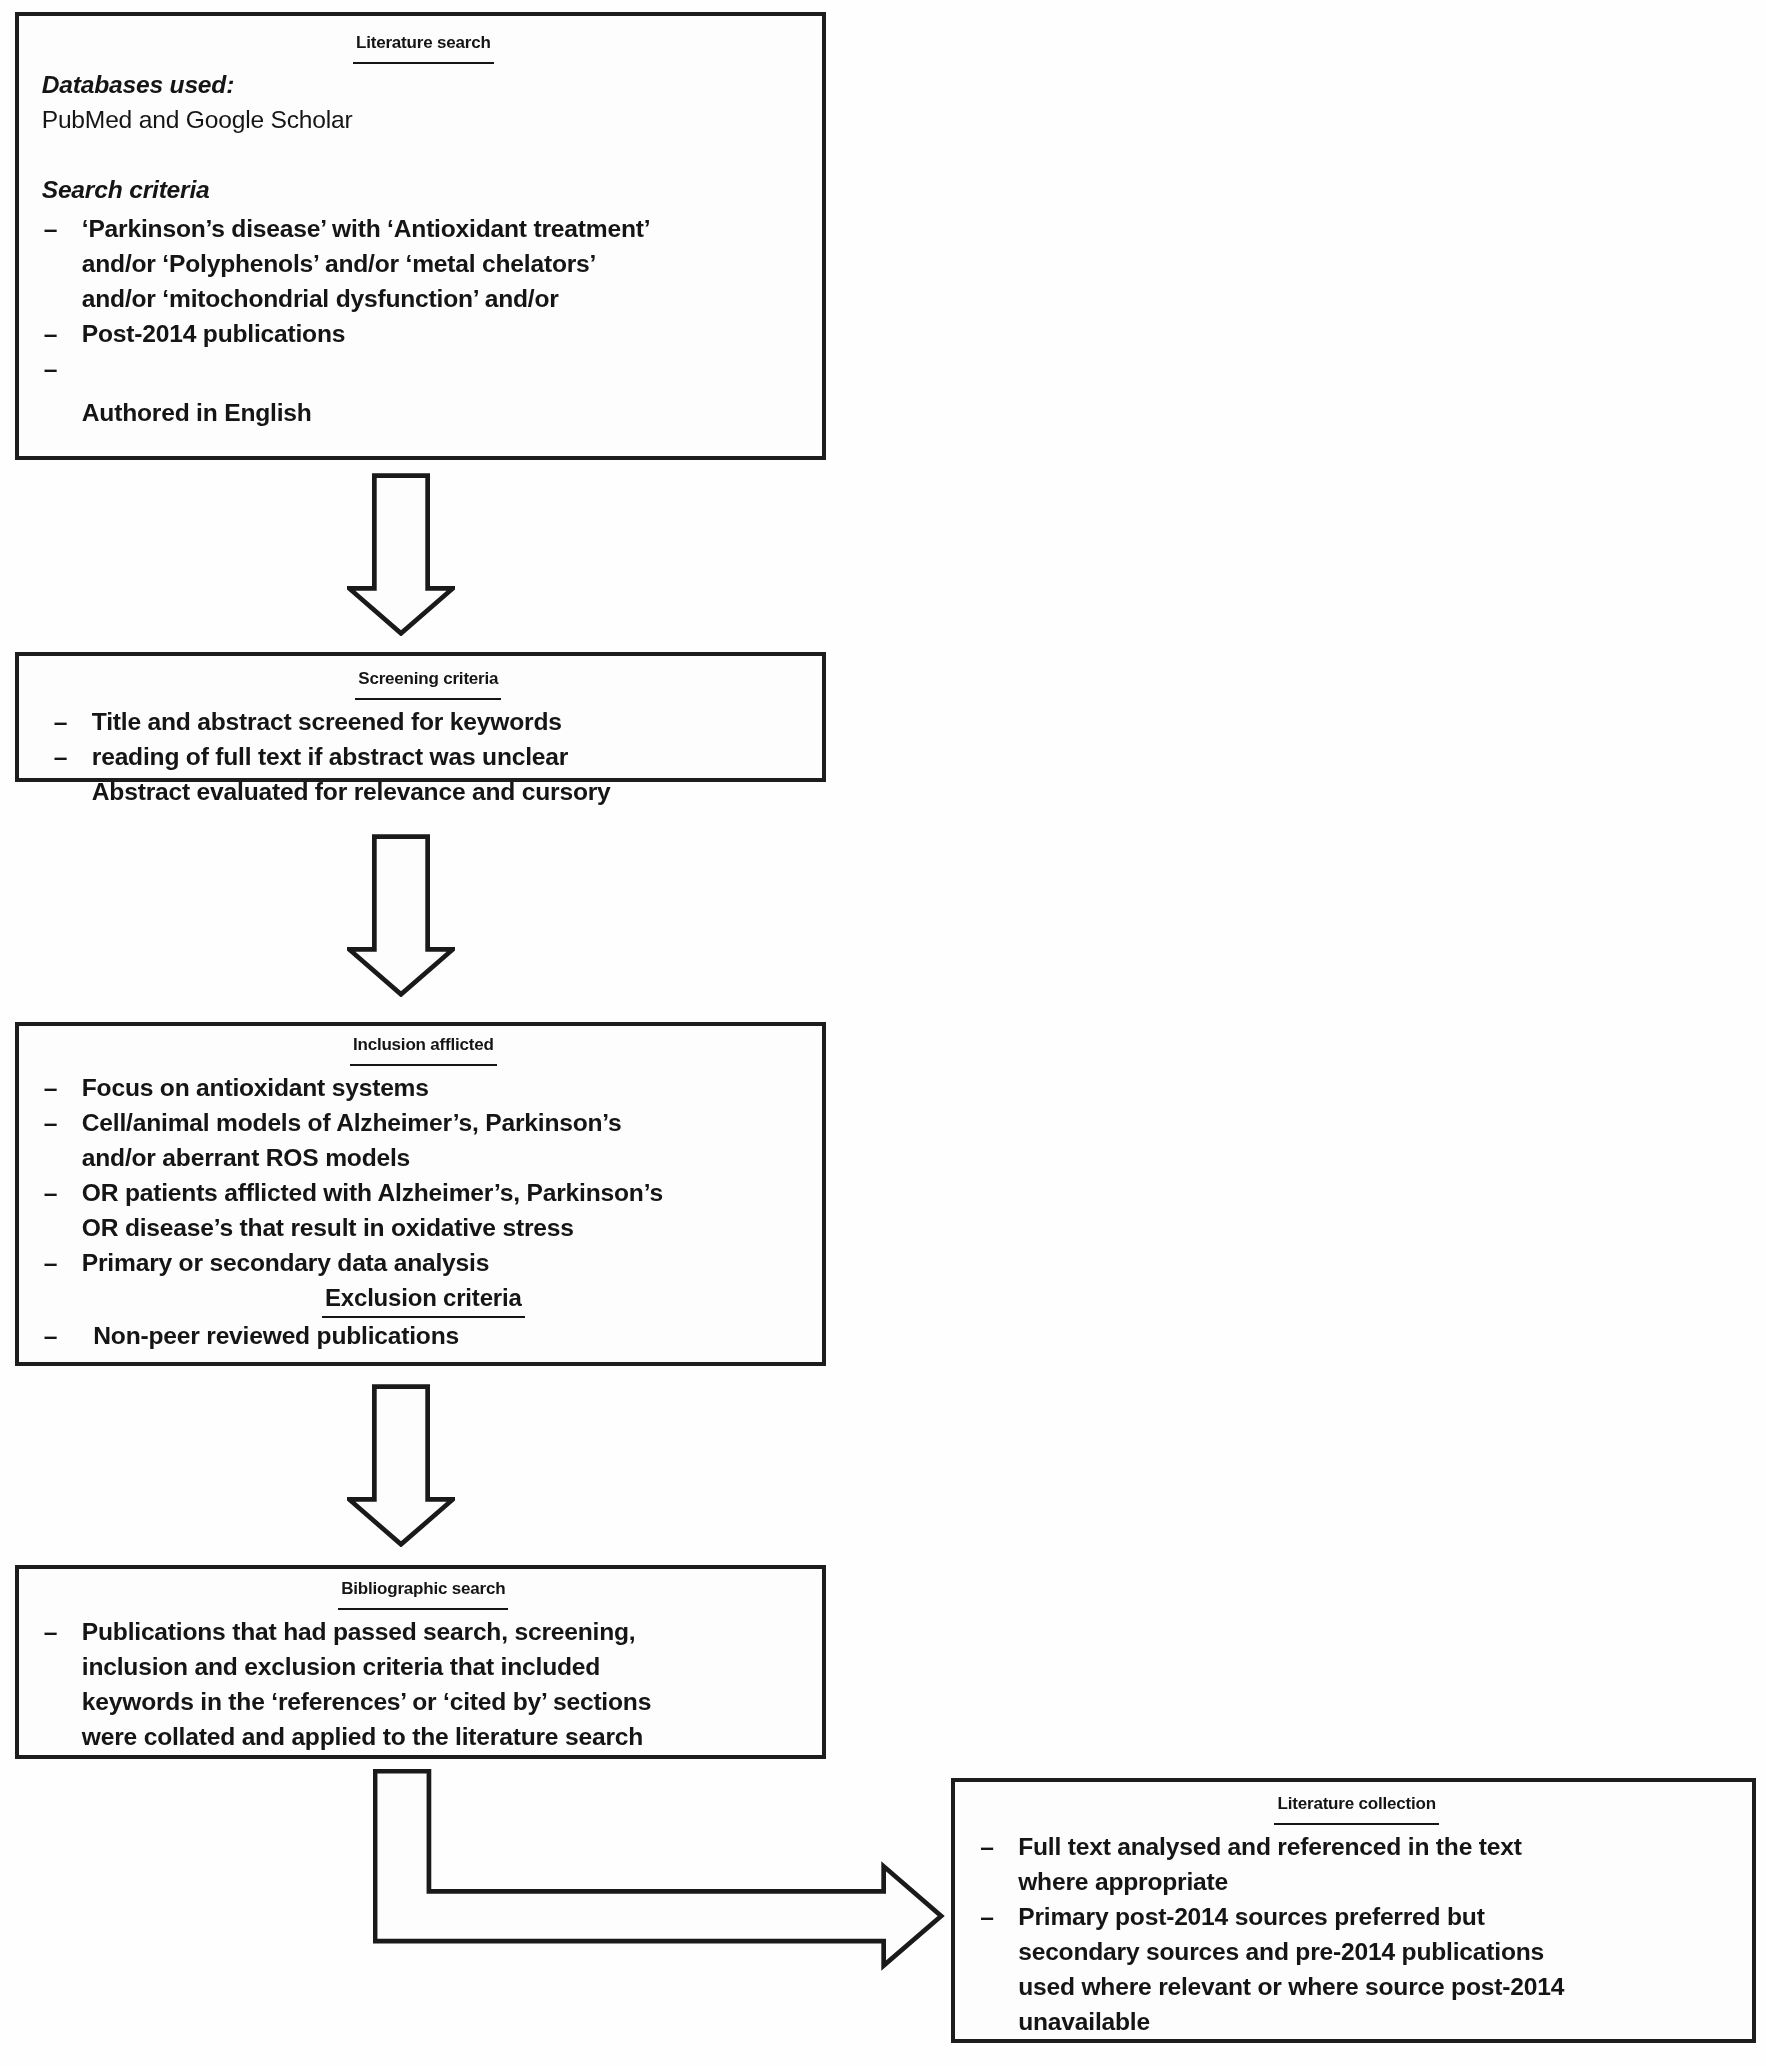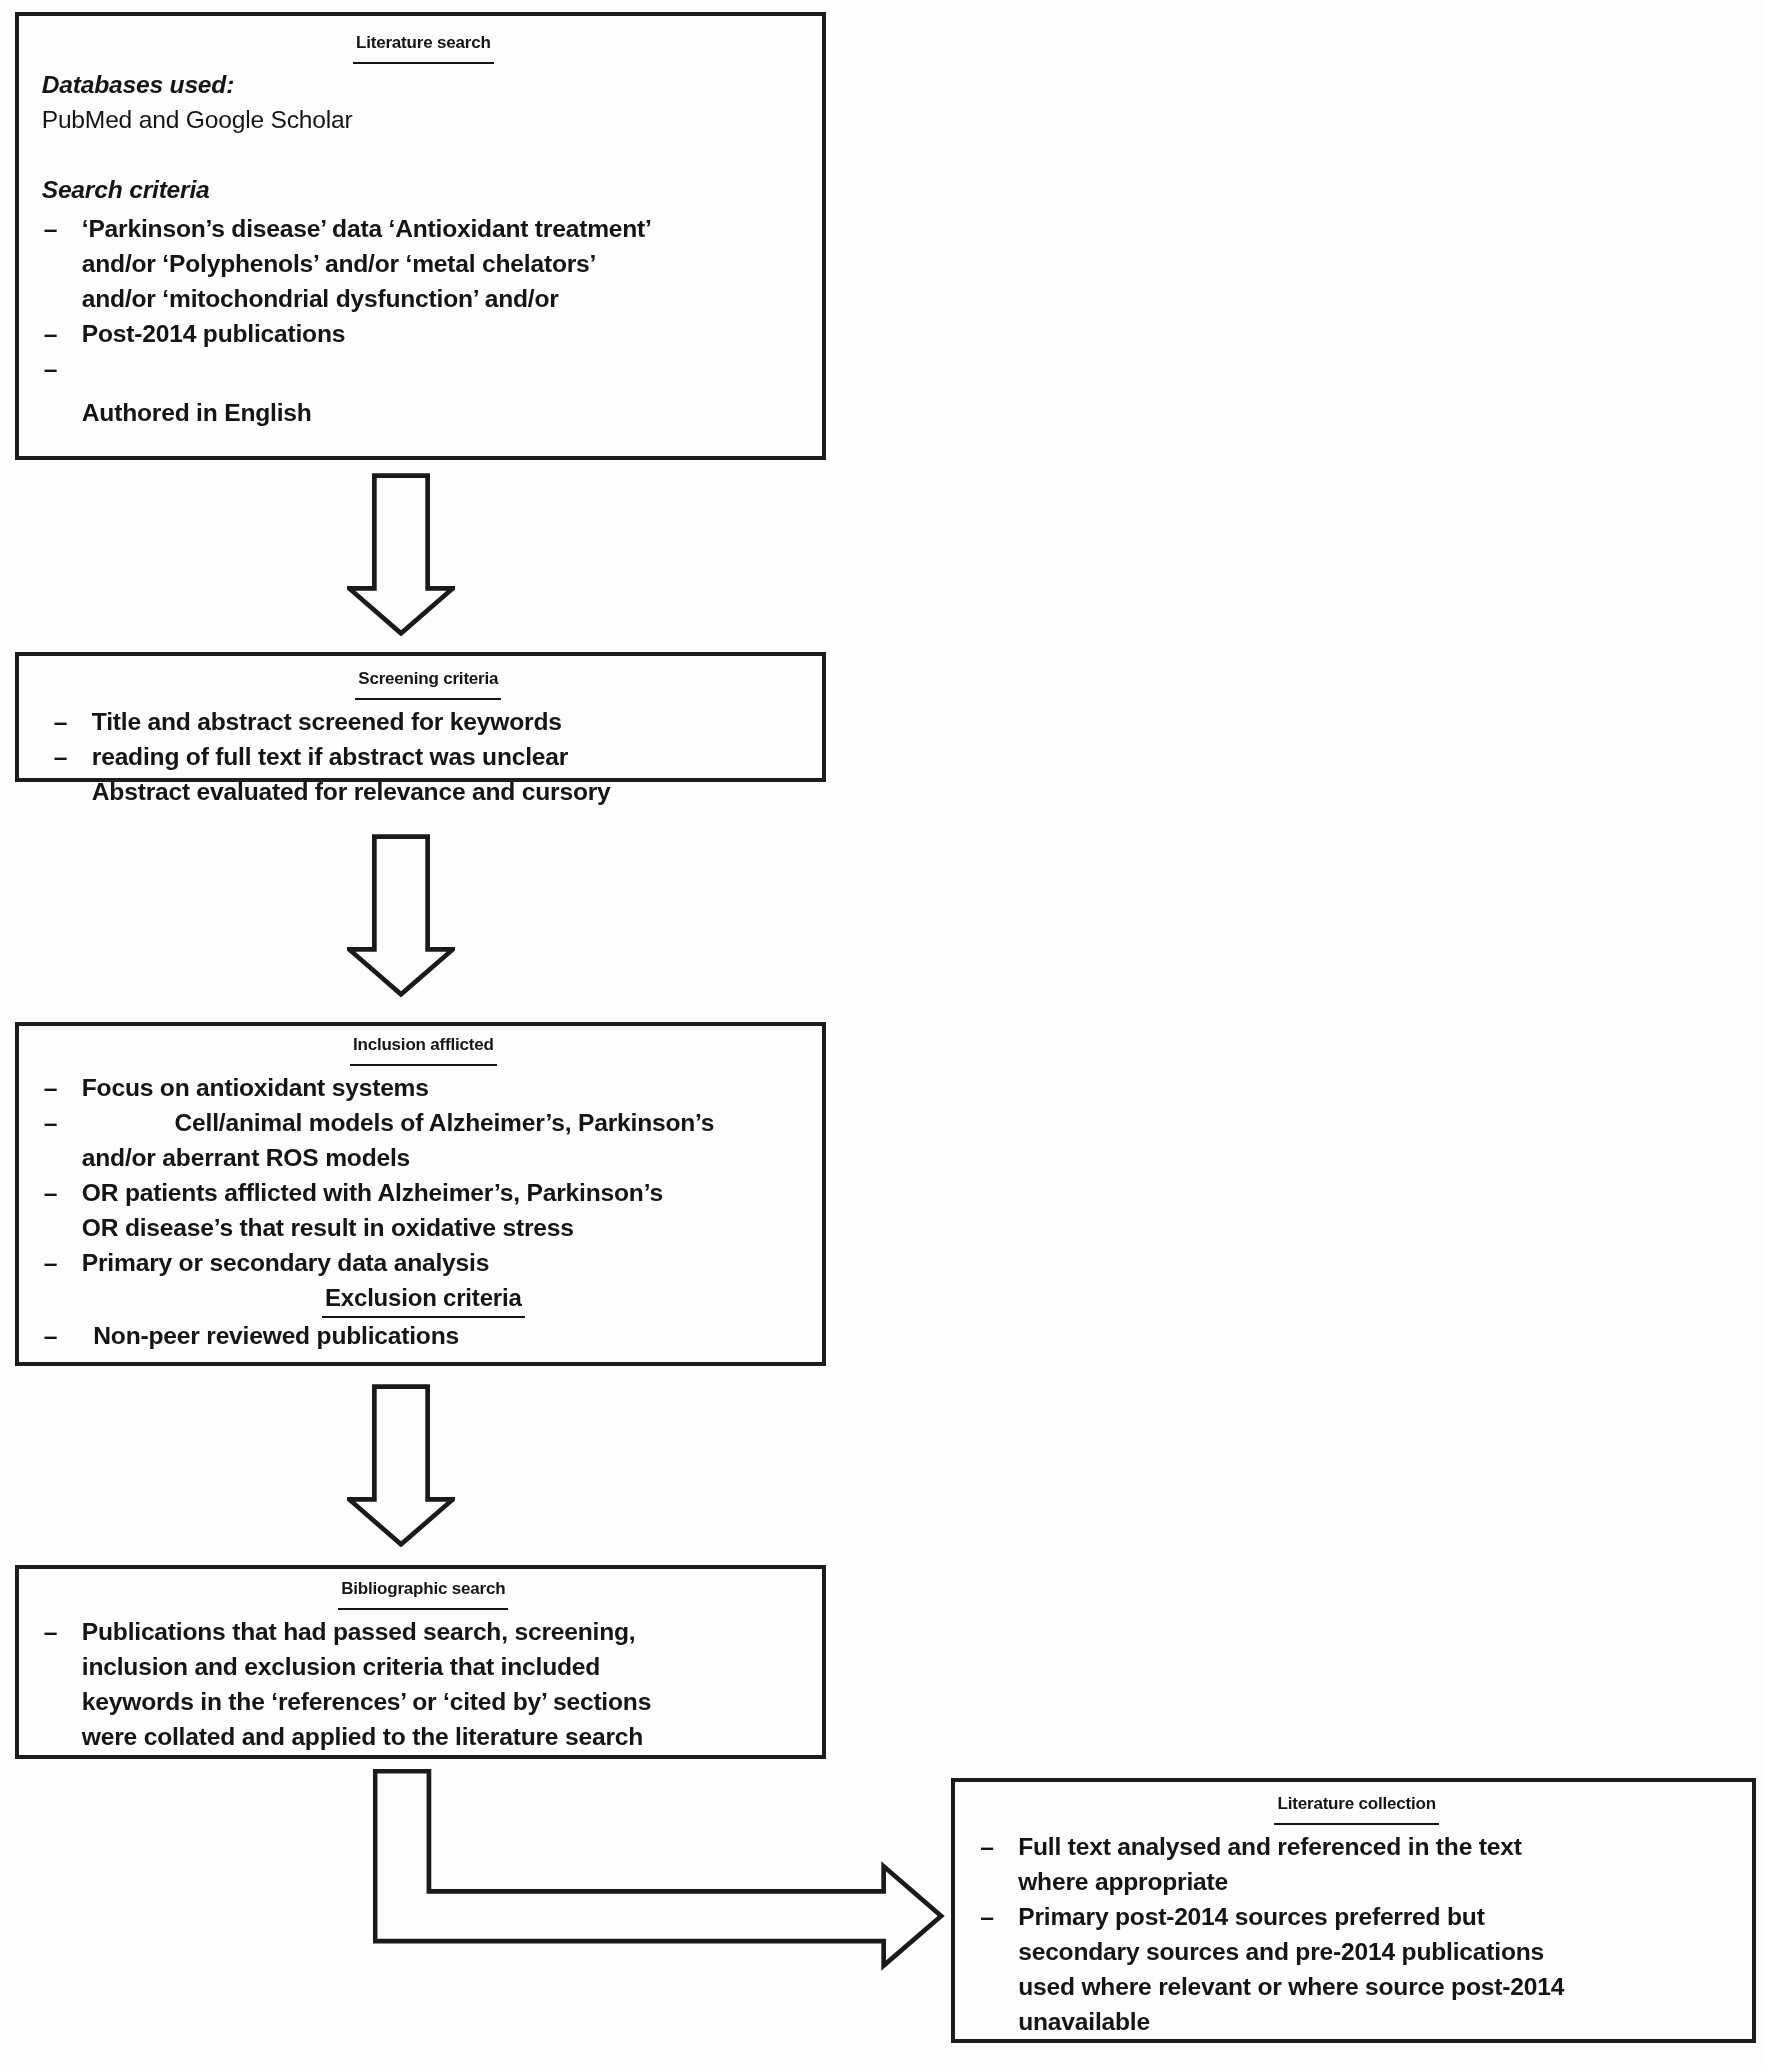--- a/index.html
+++ b/index.html
@@ -58,21 +58,21 @@
   <div class="box b1">
     <div class="inner">
       <div class="title"><span class="u">Literature search</span></div>
       <div class="hline ital">Databases used:</div>
       <div class="hline reg">PubMed and Google Scholar</div>
       <div class="hline ital gap">Search criteria</div>
       <div class="bullets">
         <div class="brow">
           <span class="mark">–</span>
           <span class="btxt">
-            <span class="line" style="display: block;">‘Parkinson’s disease’ data ‘Antioxidant treatment’</span>
+            <span class="line" style="display: block;">‘Parkinson’s disease’ with ‘Antioxidant treatment’</span>
             <span class="line" style="display: block;">and/or ‘Polyphenols’ and/or ‘metal chelators’</span>
             <span class="line" style="display: block;">and/or ‘mitochondrial dysfunction’ and/or</span>
           </span>
         </div>
         <div class="brow">
           <span class="mark">–</span>
           <span class="btxt">
               <span class="line" style="display: block;">Post-2014 publications</span>
             </span>
         </div>
@@ -121,21 +121,21 @@
       <div class="bullets">
         <div class="brow">
           <span class="mark">–</span>
           <span class="btxt">
               <span class="line" style="display: block;">Focus on antioxidant systems</span>
             </span>
         </div>
         <div class="brow">
           <span class="mark">–</span>
           <span class="btxt">
-            <span class="line" style="display: block; text-align: center;">Cell/animal models of Alzheimer’s, Parkinson’s</span>
+            <span class="line" style="display: block;">Cell/animal models of Alzheimer’s, Parkinson’s</span>
             <span class="line" style="display: block;">and/or aberrant ROS models</span>
           </span>
         </div>
         <div class="brow">
           <span class="mark">–</span>
           <span class="btxt">
             <span class="line" style="display: block;">OR patients afflicted with Alzheimer’s, Parkinson’s</span>
             <span class="line" style="display: block;">OR disease’s that result in oxidative stress</span>
           </span>
         </div>

